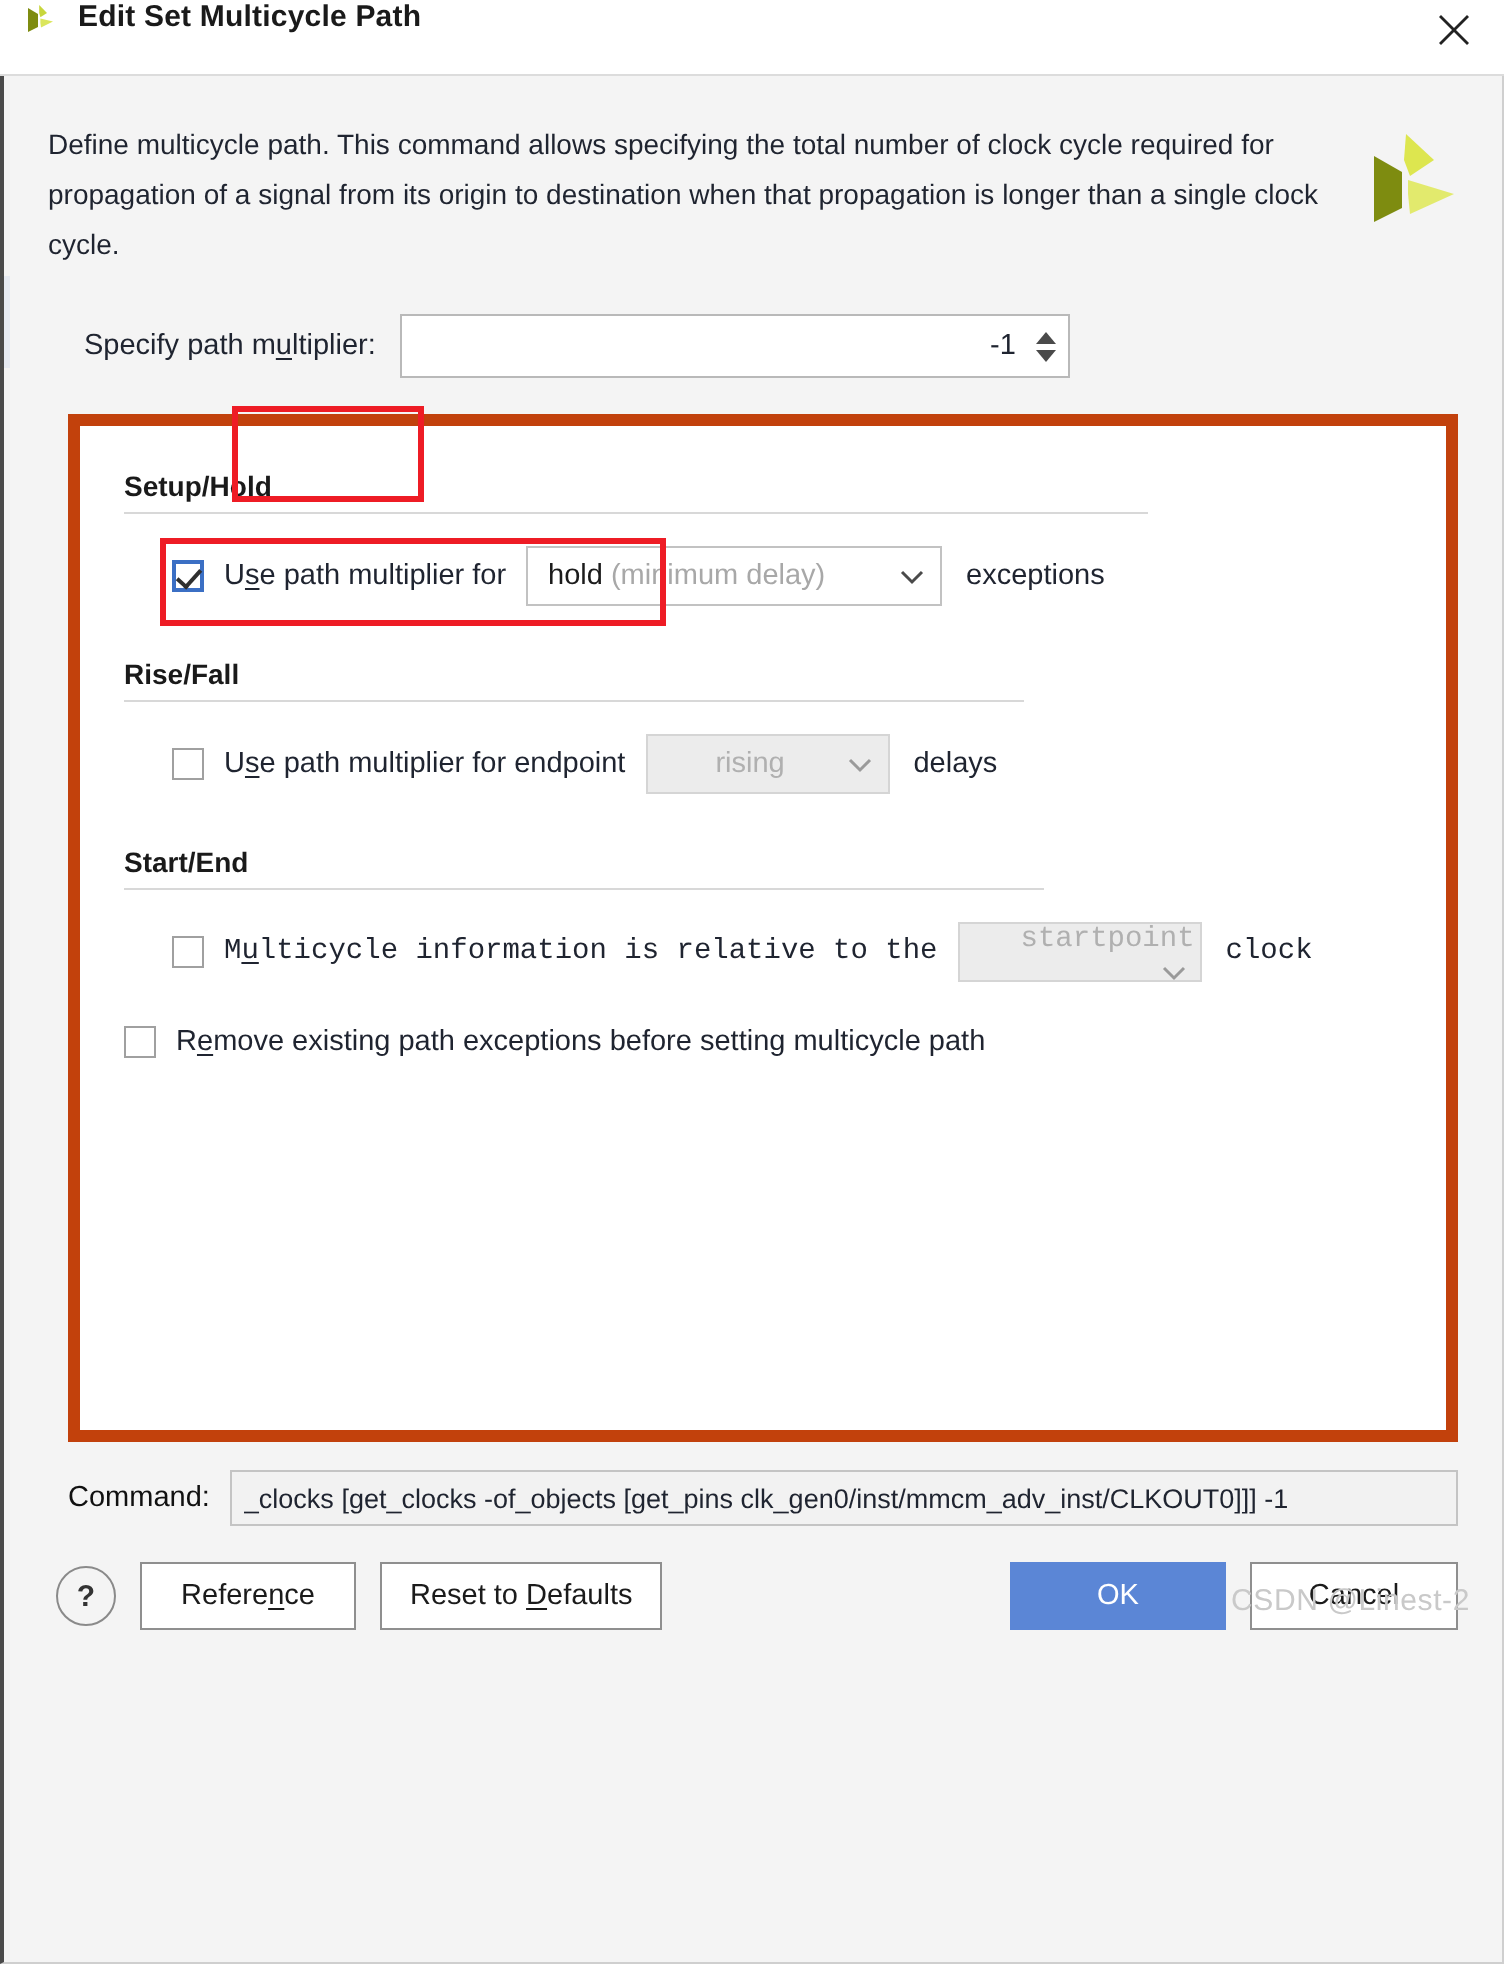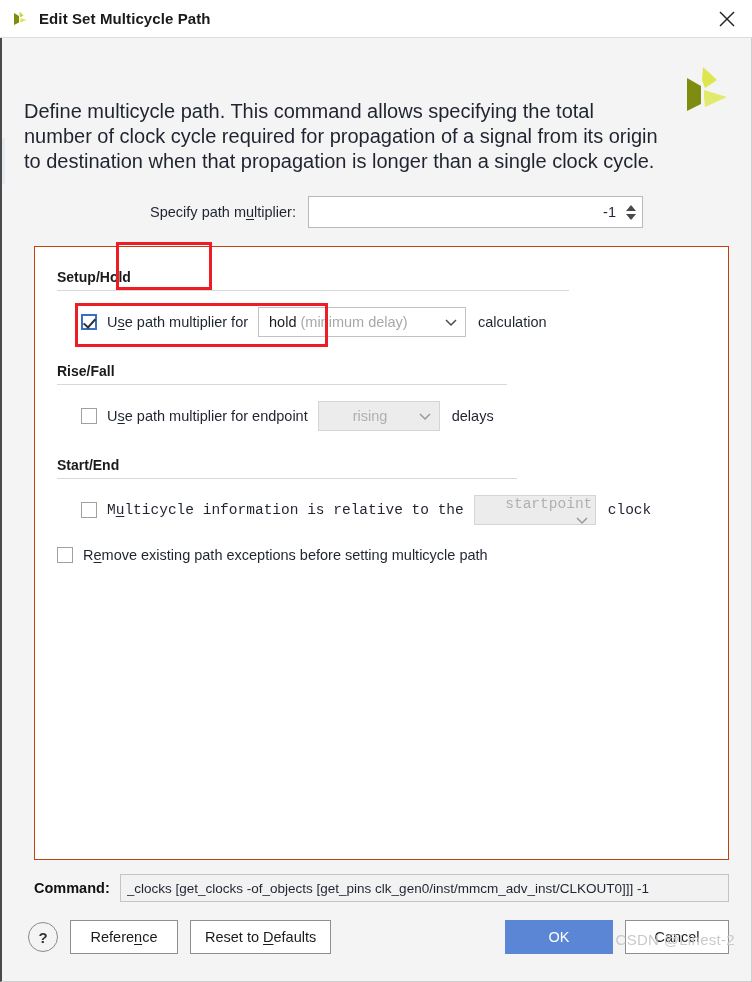--- a/index.html
+++ b/index.html
@@ -18,21 +18,21 @@
     display: flex;
     flex-direction: column;
   }
 
   
   .titlebar {
     height: 38px;
     background: #ffffff;
     border-bottom: 1px solid #dcdcdc;
     display: flex;
-    align-items: center;
+    align-items: flex-start;
     padding: 0 10px 0 10px;
     flex: 0 0 38px;
   }
   .titlebar-logo {
     width: 20px; height: 20px;
     margin-right: 9px;
     flex: 0 0 20px;
     position: relative;
   }
   .title-text {
@@ -69,41 +69,39 @@
   }
 
   
   .desc-row {
     display: flex;
     padding: 22px 18px 0 22px;
     align-items: flex-start;
   }
   .desc-text {
     flex: 1 1 auto;
-    font-size: 20px;
+    font-size: 14px;
     line-height: 25px;
     color: #1f2430;
     max-width: 660px;
     padding-right: 8px;
-    margin-top: 39px;
   }
   .brand-logo {
     flex: 0 0 54px;
     width: 54px; height: 54px;
     position: relative;
     margin-top: 4px;
     margin-right: 4px;
   }
 
   
   .mult-row {
     display: flex;
     align-items: center;
     padding: 22px 0 0 40px;
-    justify-content: center;
   }
   .mult-label {
     font-size: 14.5px;
     color: #1f2430;
     margin-right: 12px;
   }
   .spinbox {
     width: 335px; height: 32px;
     background: #ffffff;
     border: 1px solid #b9b9b9;
@@ -169,22 +167,22 @@
     position: absolute;
     border: 3px solid #ee1c25;
     pointer-events: none;
   }
   .red-box.tab-box { left: 82px; top: -4px; width: 96px; height: 48px; }
   .red-box.chk-box { left: 18px; top: -4px; width: 253px; height: 44px; }
 
   
   .tabpanel {
     background: #ffffff;
-    border: 1px solid #c2410c;
-    height: 614px;
+    border: 6px solid #c2410c;
+    height: 514px;
     padding: 22px 22px 0 22px;
     overflow: hidden;
   }
 
   .section-title {
     font-size: 14px;
     font-weight: bold;
     color: #1a1a1a;
     margin-bottom: 5px;
   }
@@ -278,21 +276,21 @@
   .opt-row.flat { padding-left: 0; }
 
   
   .command-bar {
     display: flex;
     align-items: center;
     padding: 14px 22px 0 32px;
   }
   .command-label {
     font-size: 14.5px;
-    font-weight: bold;
+    font-weight: normal;
     color: #111111;
     margin-right: 10px;
     white-space: nowrap;
   }
   .command-field {
     flex: 1 1 auto;
     height: 28px;
     background: #f2f2f2;
     border: 1px solid #c4c4c4;
     display: flex;
@@ -414,21 +412,21 @@
           <div class="opt-text pre">U<u class="mn">s</u>e path multiplier for</div>
           <div class="combo combo-w1">
             <span class="combo-label">hold</span>
             <span class="combo-sub">(minimum delay)</span>
             <span class="chev">
               <svg width="14" height="10" viewBox="0 0 14 10">
                   <polyline points="2,3 7,8 12,3" fill="none" stroke="#4a4a4a" stroke-width="1.5"></polyline>
                 </svg>
             </span>
           </div>
-          <div class="opt-text post">calculation</div>
+          <div class="opt-text post">exceptions</div>
         </div>
 
         <div class="section-title">Rise/Fall</div>
         <div class="section-rule rule-w2"></div>
 
         <div class="opt-row indent">
           <div class="cbx"></div>
           <div class="opt-text pre">U<u class="mn">s</u>e path multiplier for endpoint</div>
           <div class="combo combo-w2 disabled">
             <span class="combo-label">rising</span>

